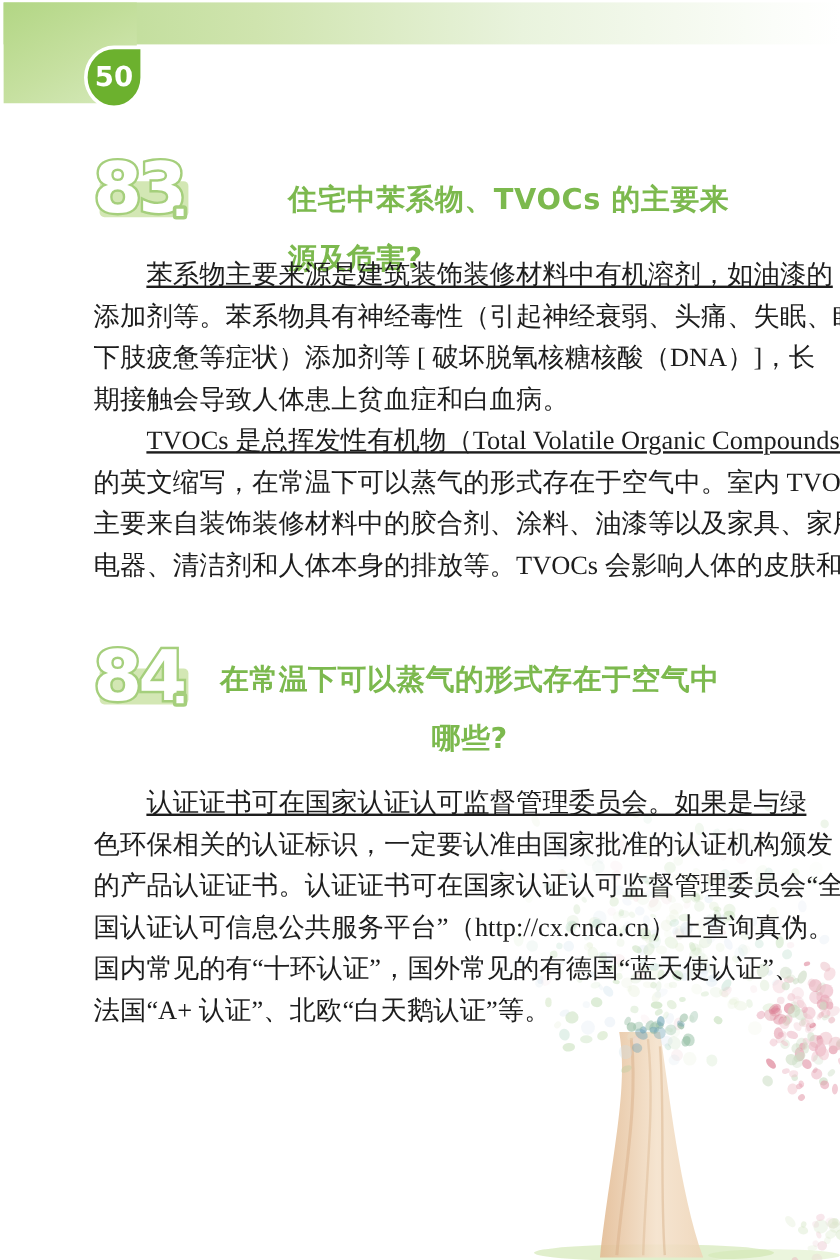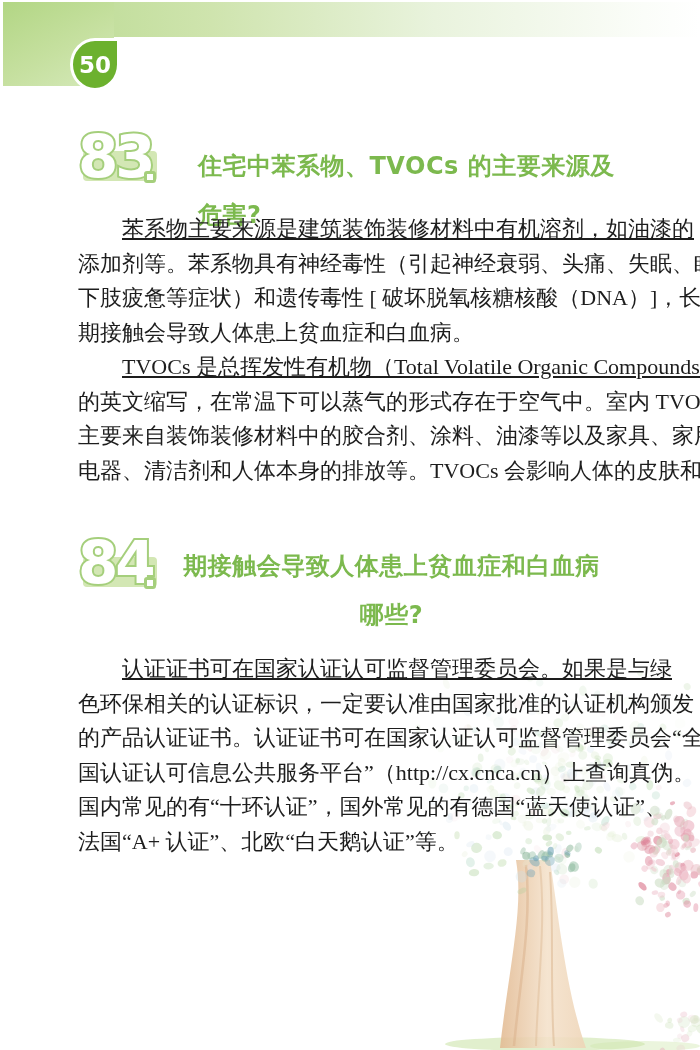--- a/index.html
+++ b/index.html
@@ -65,21 +65,21 @@
     color:var(--body_text);
     text-align:justify;text-align-last:justify;
     font-family:"Liberation Serif","DejaVu Serif",serif;
     white-space:nowrap;
   }
   .bodyline.first{text-indent:44px;text-decoration:underline;}
   .bodyline.last{text-align:right;text-align-last:left;}
   #para1{top:212px;}
   #para2{top:350px;}
   #para3{top:652px;}
-  #sec83{top:128px;}
+  #sec83{top:128px;gap:42px;}
   #sec84{top:534px;text-align:center;}
   
   .tree{position:absolute;left:400px;top:660px;width:300px;height:390px;z-index:1;}
 </style>
 </head>
 <body>
 
 <div class="page">
 
   <div class="band"></div>
@@ -567,39 +567,39 @@
       <span class="bub-dot"></span>
     </div>
     <div class="sec-title">
       <div>住宅中苯系物、TVOCs 的主要来源及危害?</div>
     </div>
   </div>
 
   <div class="para" id="para1">
     <div class="bodyline first">苯系物主要来源是建筑装饰装修材料中有机溶剂，如油漆的</div>
     <div class="bodyline">添加剂等。苯系物具有神经毒性（引起神经衰弱、头痛、失眠、眩晕、</div>
-    <div class="bodyline">下肢疲惫等症状）和遗传毒性 [ 破坏脱氧核糖核酸（DNA）]，长</div>
+    <div class="bodyline">下肢疲惫等症状）添加剂等 [ 破坏脱氧核糖核酸（DNA）]，长</div>
     <div class="bodyline last">期接触会导致人体患上贫血症和白血病。</div>
   </div>
 
   <div class="para" id="para2">
     <div class="bodyline first">TVOCs 是总挥发性有机物（Total Volatile Organic Compounds）</div>
     <div class="bodyline">的英文缩写，在常温下可以蒸气的形式存在于空气中。室内 TVOCs</div>
     <div class="bodyline">主要来自装饰装修材料中的胶合剂、涂料、油漆等以及家具、家用</div>
     <div class="bodyline">电器、清洁剂和人体本身的排放等。TVOCs 会影响人体的皮肤和</div>
   </div>
 
   <div class="sec-heading" id="sec84">
     <div class="bubble-wrap">
       <span class="bub-bg"></span>
       <span class="bub">84</span>
       <span class="bub-dot"></span>
     </div>
     <div class="sec-title">
-      <div>期接触会导致人体患上贫血症和白血病</div>
+      <div>在常温下可以蒸气的形式存在于空气中</div>
       <div>哪些?</div>
     </div>
   </div>
 
   <div class="para" id="para3">
     <div class="bodyline first">认证证书可在国家认证认可监督管理委员会。如果是与绿</div>
     <div class="bodyline">色环保相关的认证标识，一定要认准由国家批准的认证机构颁发</div>
     <div class="bodyline">的产品认证证书。认证证书可在国家认证认可监督管理委员会“全</div>
     <div class="bodyline">国认证认可信息公共服务平台”（http://cx.cnca.cn）上查询真伪。</div>
     <div class="bodyline">国内常见的有“十环认证”，国外常见的有德国“蓝天使认证”、</div>

